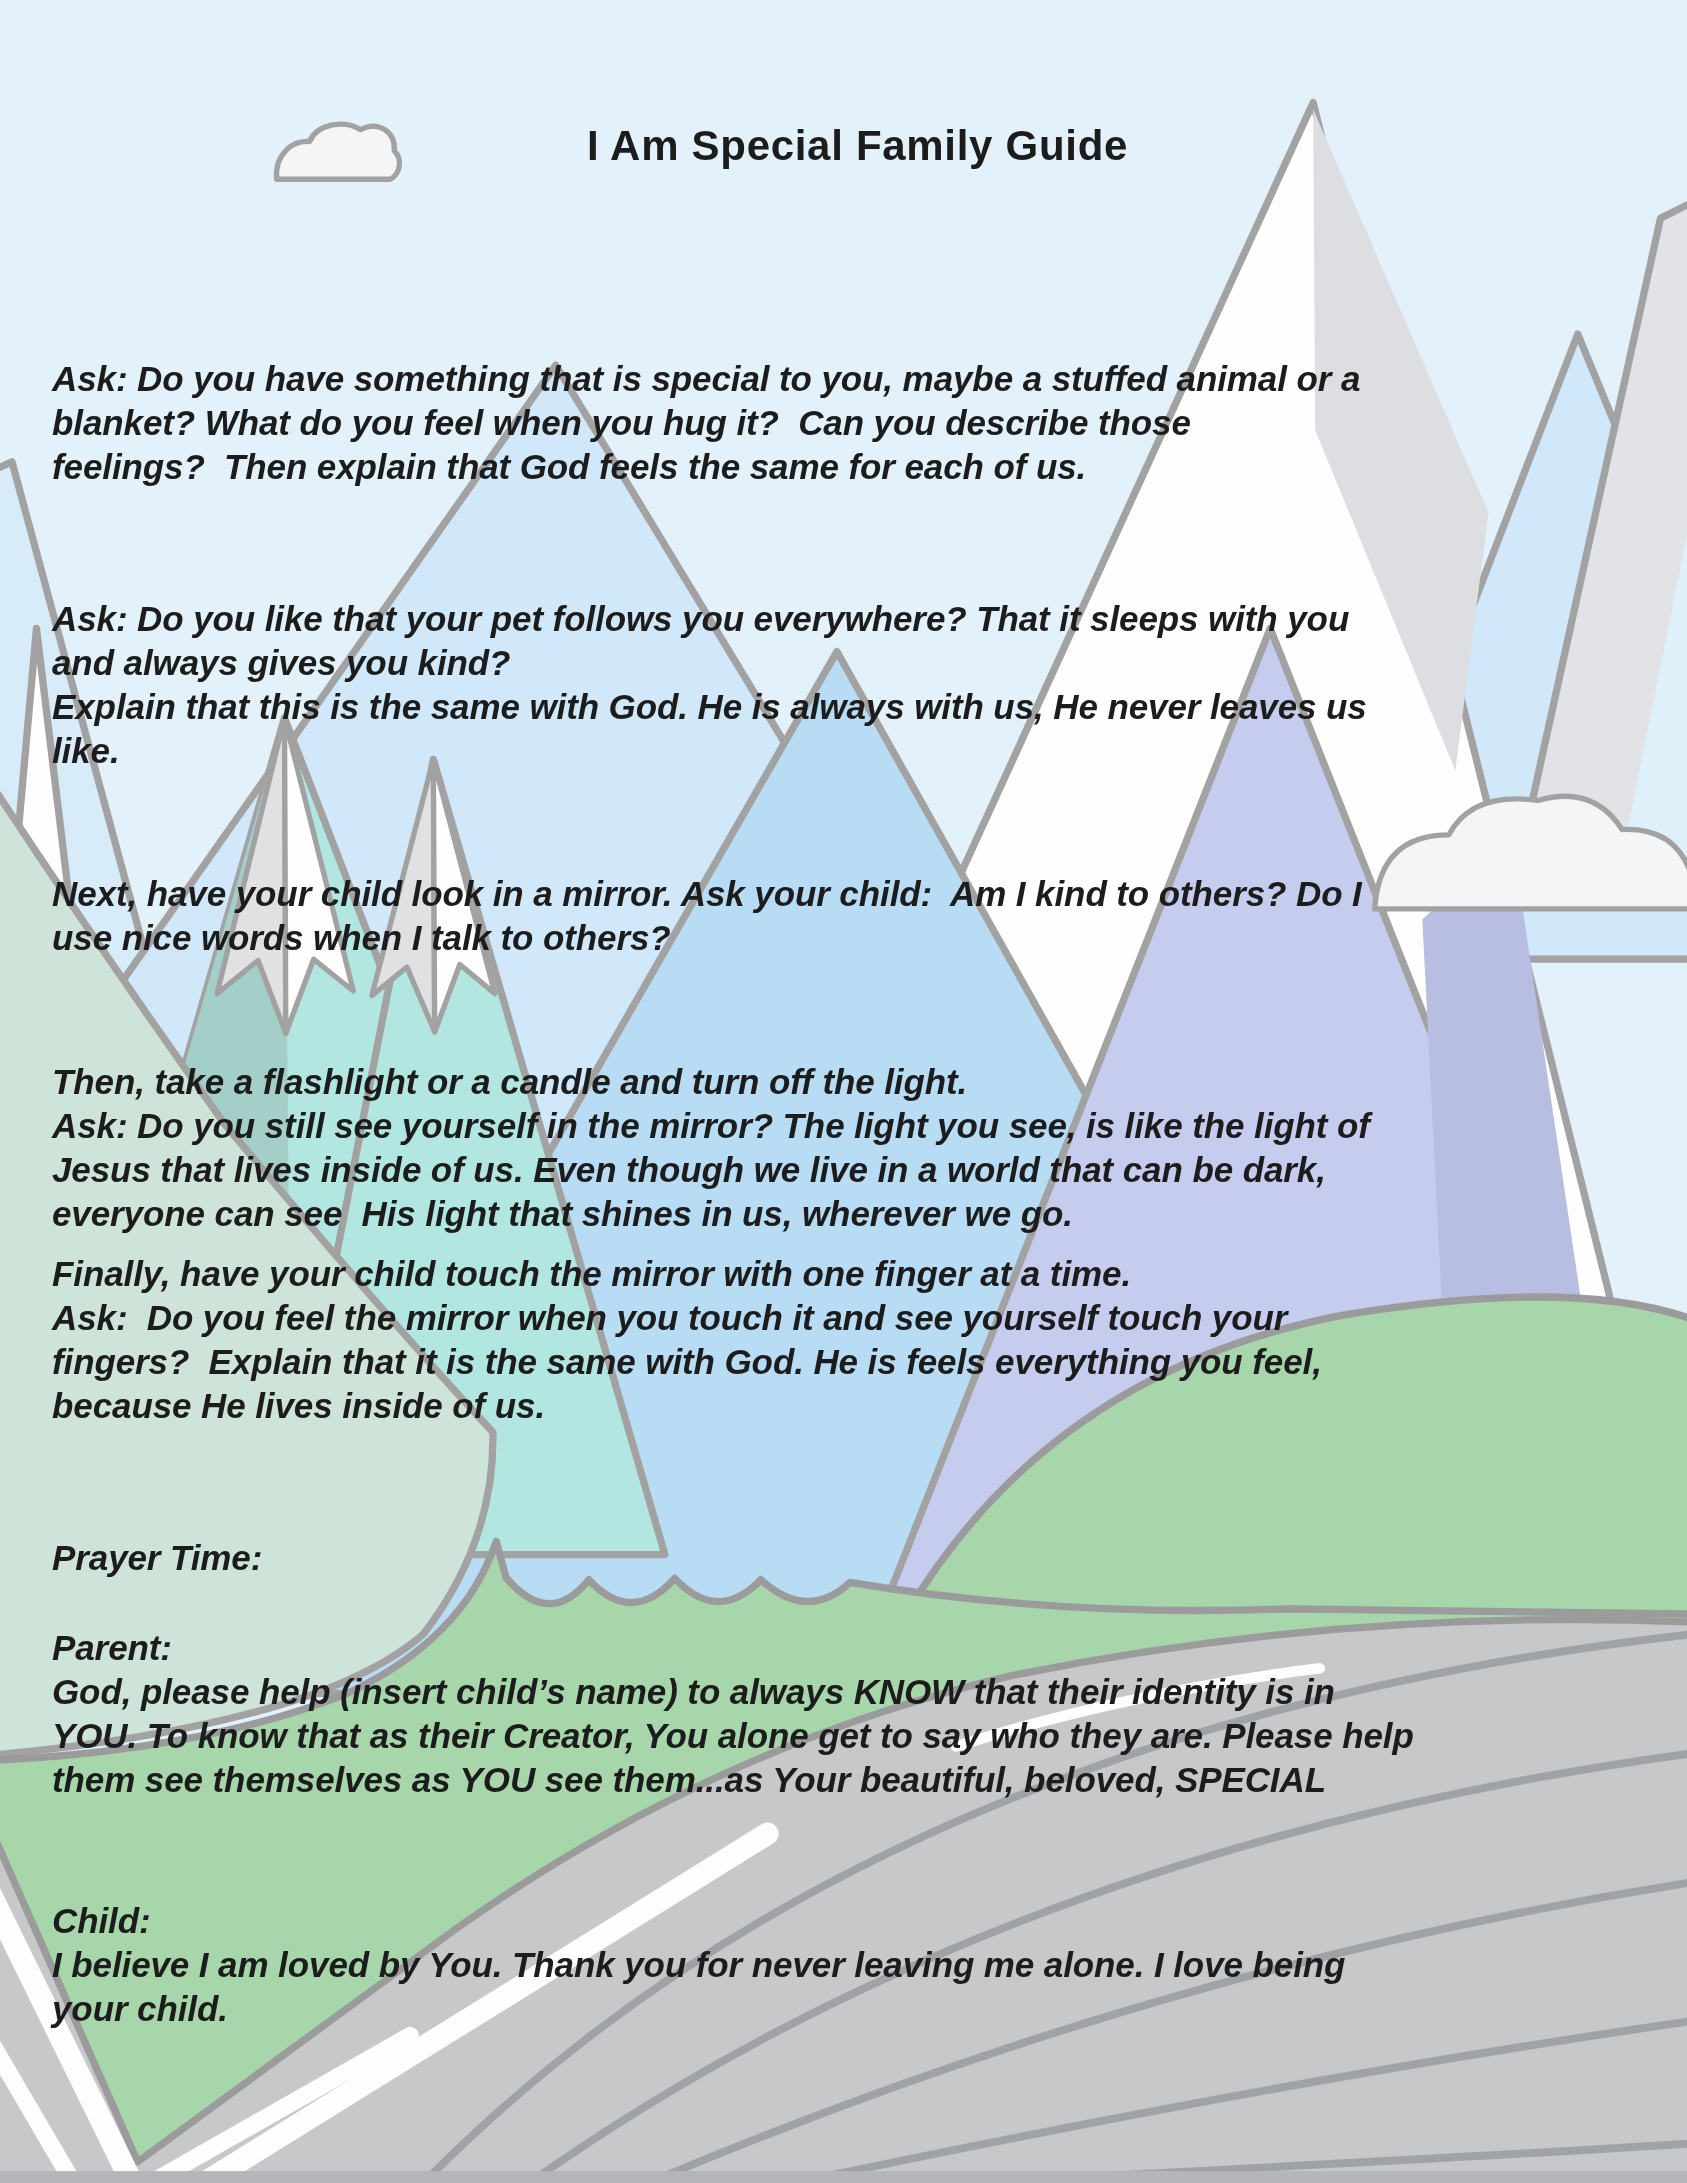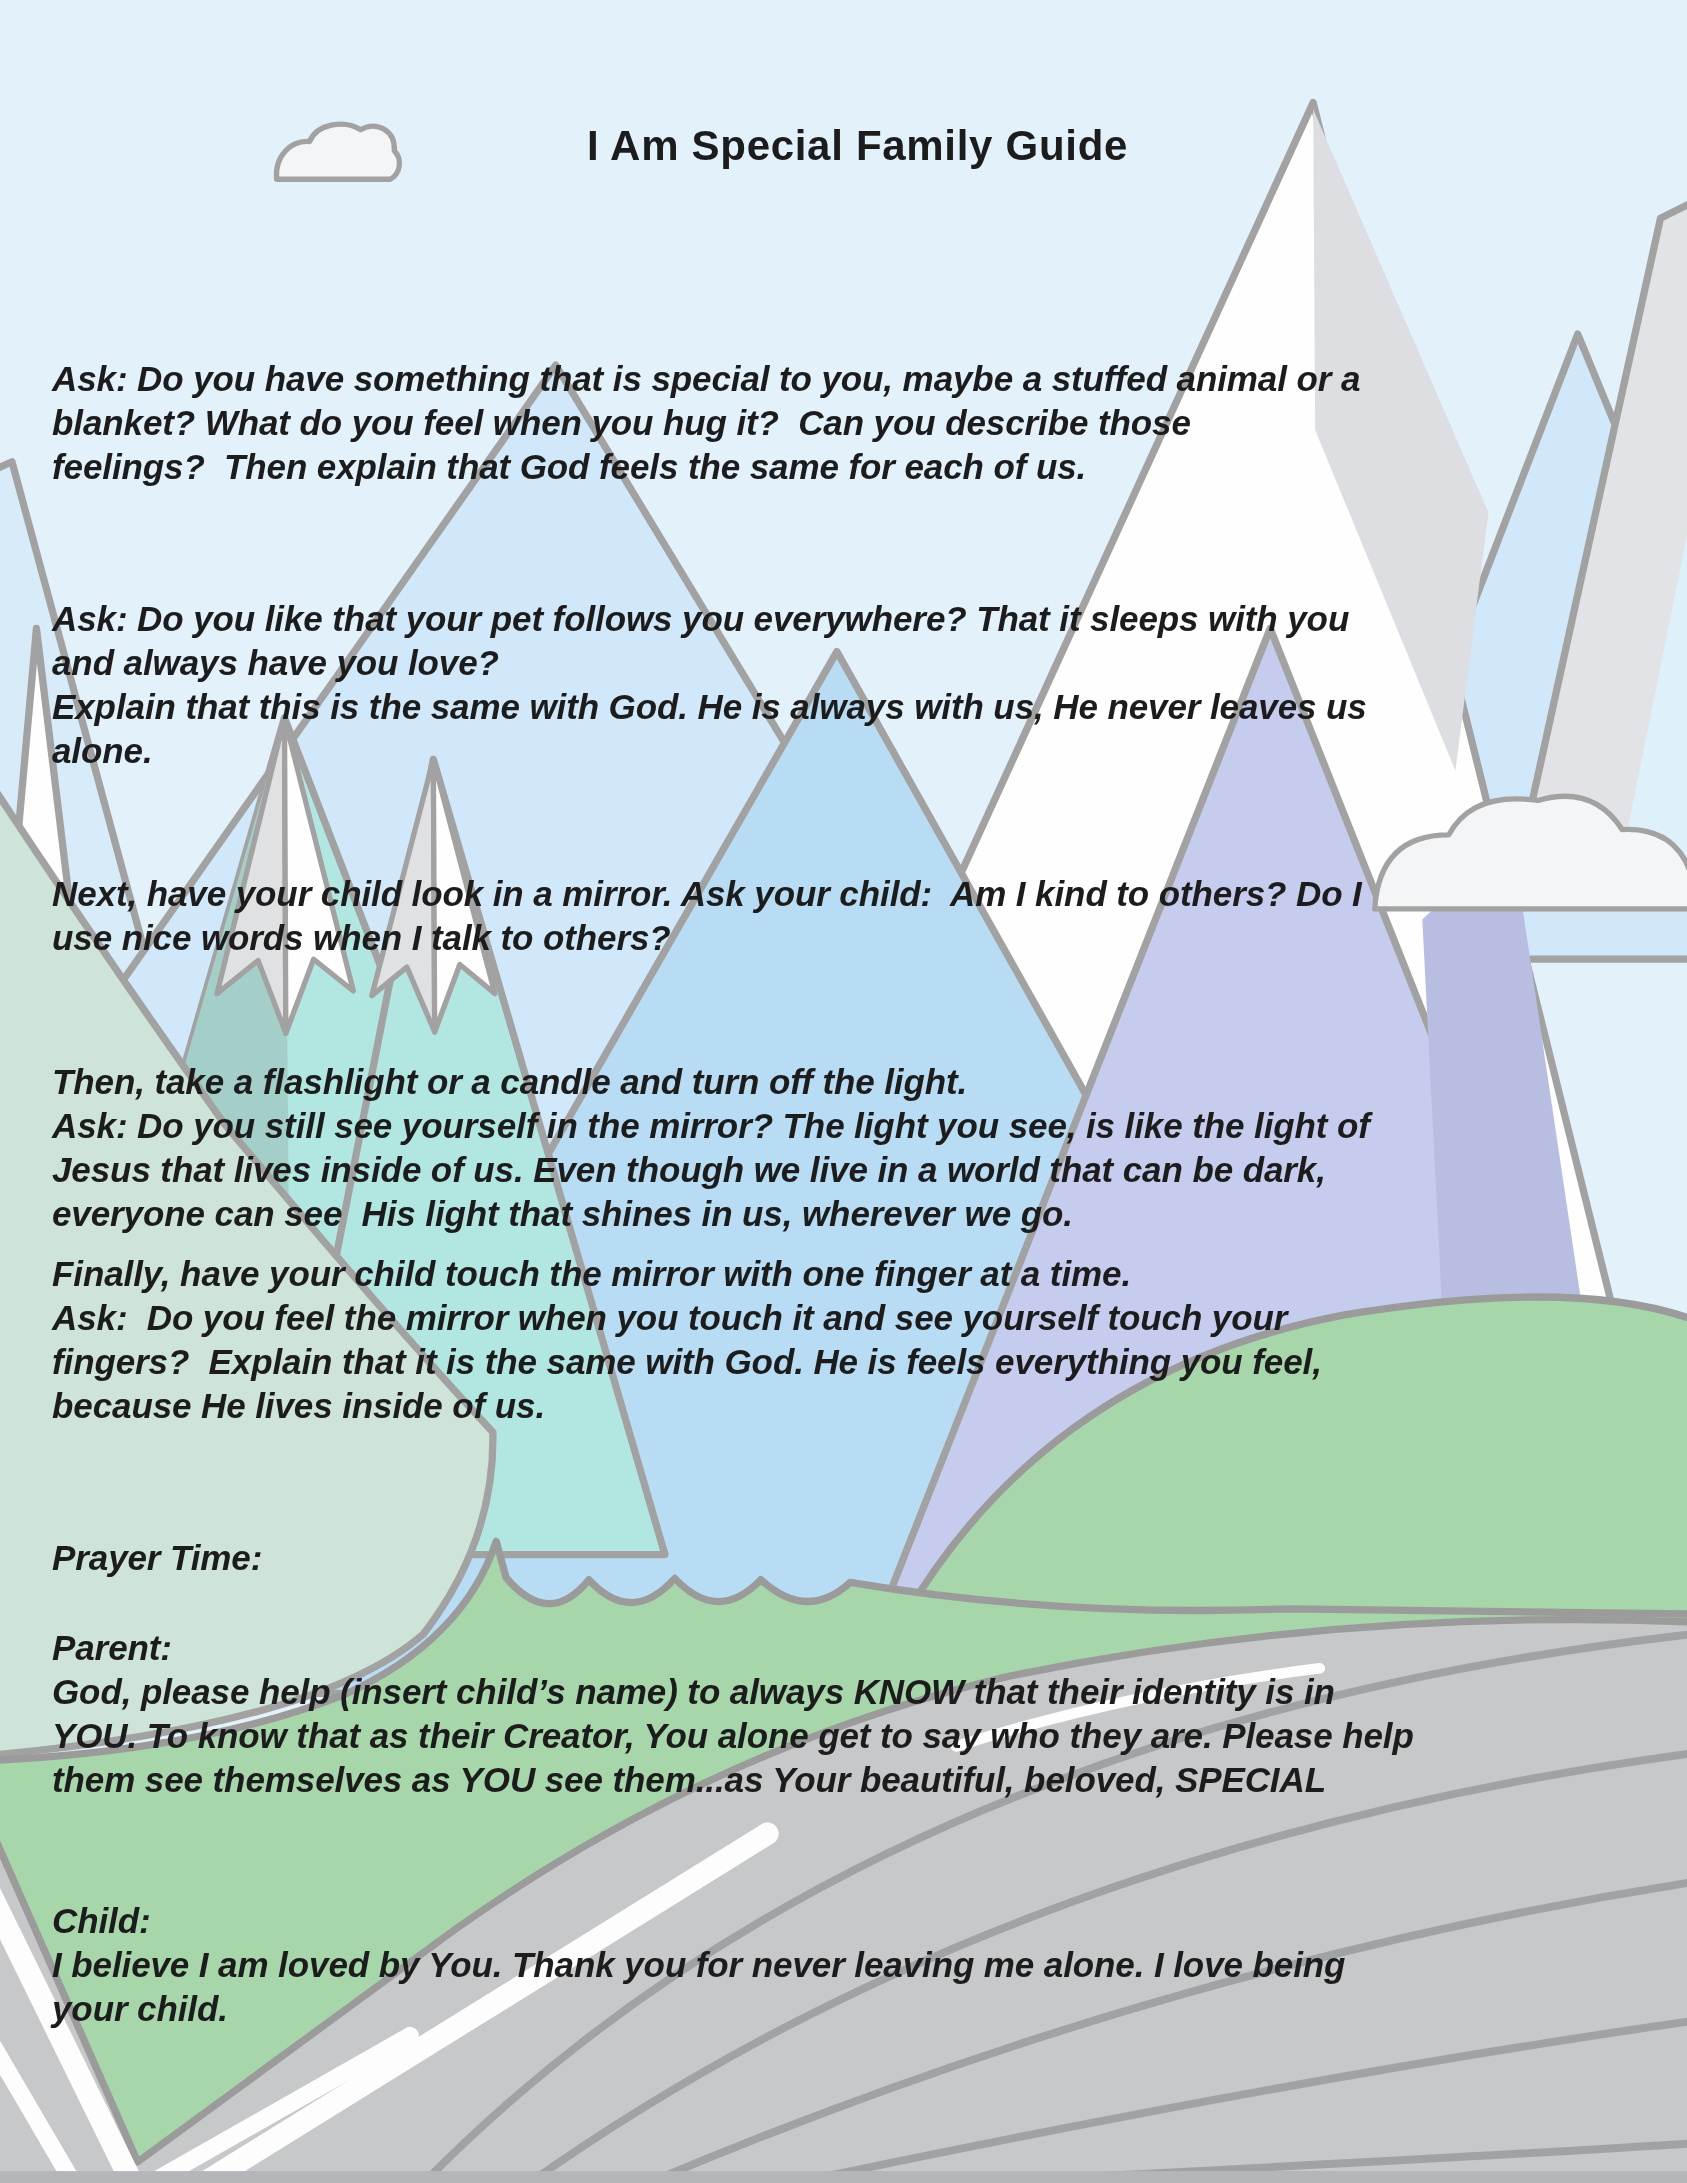--- a/index.html
+++ b/index.html
@@ -126,23 +126,23 @@
 
   <div class="title">I Am Special Family Guide</div>
 
   <div class="para" id="p1">
       <div class="line">Ask: Do you have something that is special to you, maybe a stuffed animal or a</div>
       <div class="line">blanket? What do you feel when you hug it?  Can you describe those</div>
       <div class="line">feelings?  Then explain that God feels the same for each of us.</div>
     </div>
   <div class="para" id="p2">
       <div class="line">Ask: Do you like that your pet follows you everywhere? That it sleeps with you</div>
-      <div class="line">and always have you love?</div>
+      <div class="line">and always gives you kind?</div>
       <div class="line">Explain that this is the same with God. He is always with us, He never leaves us</div>
-      <div class="line">alone.</div>
+      <div class="line">like.</div>
     </div>
   <div class="para" id="p3">
       <div class="line">Next, have your child look in a mirror. Ask your child:  Am I kind to others? Do I</div>
       <div class="line">use nice words when I talk to others?</div>
     </div>
   <div class="para" id="p4">
       <div class="line">Then, take a flashlight or a candle and turn off the light.</div>
       <div class="line">Ask: Do you still see yourself in the mirror? The light you see, is like the light of</div>
       <div class="line">Jesus that lives inside of us. Even though we live in a world that can be dark,</div>
       <div class="line">everyone can see  His light that shines in us, wherever we go.</div>

